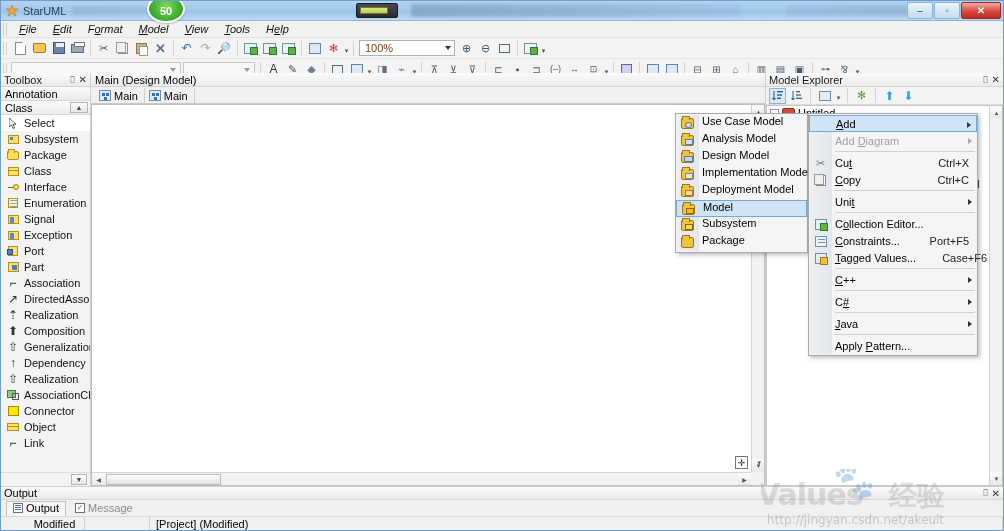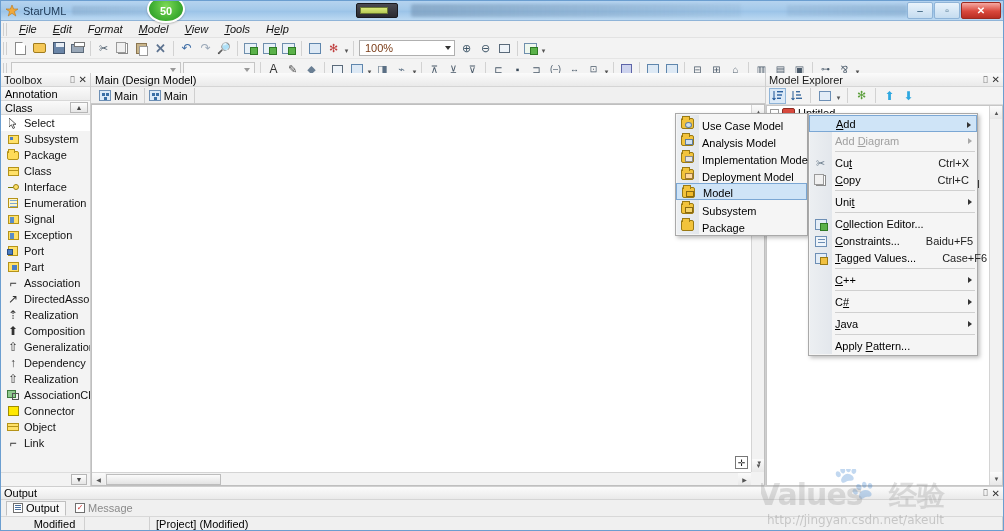--- a/index.html
+++ b/index.html
@@ -347,21 +347,21 @@
   .ctx-item.disabled .ctx-arrow{border-left-color:#a8a8a8;}
   .ctx-sep{height:1px;background:#d0d0d0;margin:2px 2px 2px 26px;}
   .ctx-icon{
     position:absolute;left:4px;top:3px;width:15px;height:12px;
     display:flex;align-items:center;justify-content:center;
   }
   u.mn{text-decoration:underline;}
 
   .submenu{ width:133px; }
   .sub-item{
-    position:relative;height:17px;display:flex;align-items:flex-end;padding-left:26px;white-space:nowrap;
+    position:relative;height:17px;display:flex;align-items:flex-start;padding-left:26px;white-space:nowrap;
   }
   .sub-item.sel{background:#cfe4f7;border:1px solid #7ba7d4;}
   .mdl-ic{
     position:absolute;left:5px;top:3px;width:13px;height:11px;
     background:#f2c33c;border:1px solid #9a7a14;border-radius:1px 2px 2px 2px;
   }
   .mdl-ic:before{content:"";position:absolute;left:0;top:-3px;width:6px;height:3px;background:#f2c33c;border:1px solid #9a7a14;border-bottom:none;}
   .mdl-ic.uc:after{content:"";position:absolute;left:3px;top:3px;width:5px;height:4px;border:1px solid #5f7e9e;border-radius:50%;background:#cfe0f0;}
   .mdl-ic.an:after{content:"";position:absolute;left:3px;top:3px;width:6px;height:4px;background:#cfe0f0;border:1px solid #5f7e9e;}
   .mdl-ic.de:after{content:"";position:absolute;left:2px;top:3px;width:7px;height:4px;background:#bfd6ea;border:1px solid #5f7e9e;}
@@ -837,20 +837,24 @@
 
     <div class="sub-item">
       <span class="mdl-ic uc"></span>
       <span>Use Case Model</span>
     </div>
     <div class="sub-item">
       <span class="mdl-ic an"></span>
       <span>Analysis Model</span>
     </div>
     <div class="sub-item">
+      <span class="mdl-ic de"></span>
+      <span>Design Model</span>
+    </div>
+    <div class="sub-item">
       <span class="mdl-ic im"></span>
       <span>Implementation Model</span>
     </div>
     <div class="sub-item">
       <span class="mdl-ic dp"></span>
       <span>Deployment Model</span>
     </div>
     <div class="sub-item sel">
       <span class="mdl-ic md"></span>
       <span>Model</span>
@@ -911,21 +915,21 @@
         </span>
       <span class="ctx-label">C<u class="mn">o</u>llection Editor...</span>
       <span class="ctx-accel"></span>
     </div>
 
     <div class="ctx-item">
       <span class="ctx-icon">
           <span class="ci-cons"></span>
         </span>
       <span class="ctx-label"><u class="mn">C</u>onstraints...</span>
-      <span class="ctx-accel">Baidu+F5</span>
+      <span class="ctx-accel">Port+F5</span>
     </div>
 
     <div class="ctx-item">
       <span class="ctx-icon">
           <span class="ci-tag"></span>
         </span>
       <span class="ctx-label"><u class="mn">T</u>agged Values...</span>
       <span class="ctx-accel">Case+F6</span>
     </div>
 

